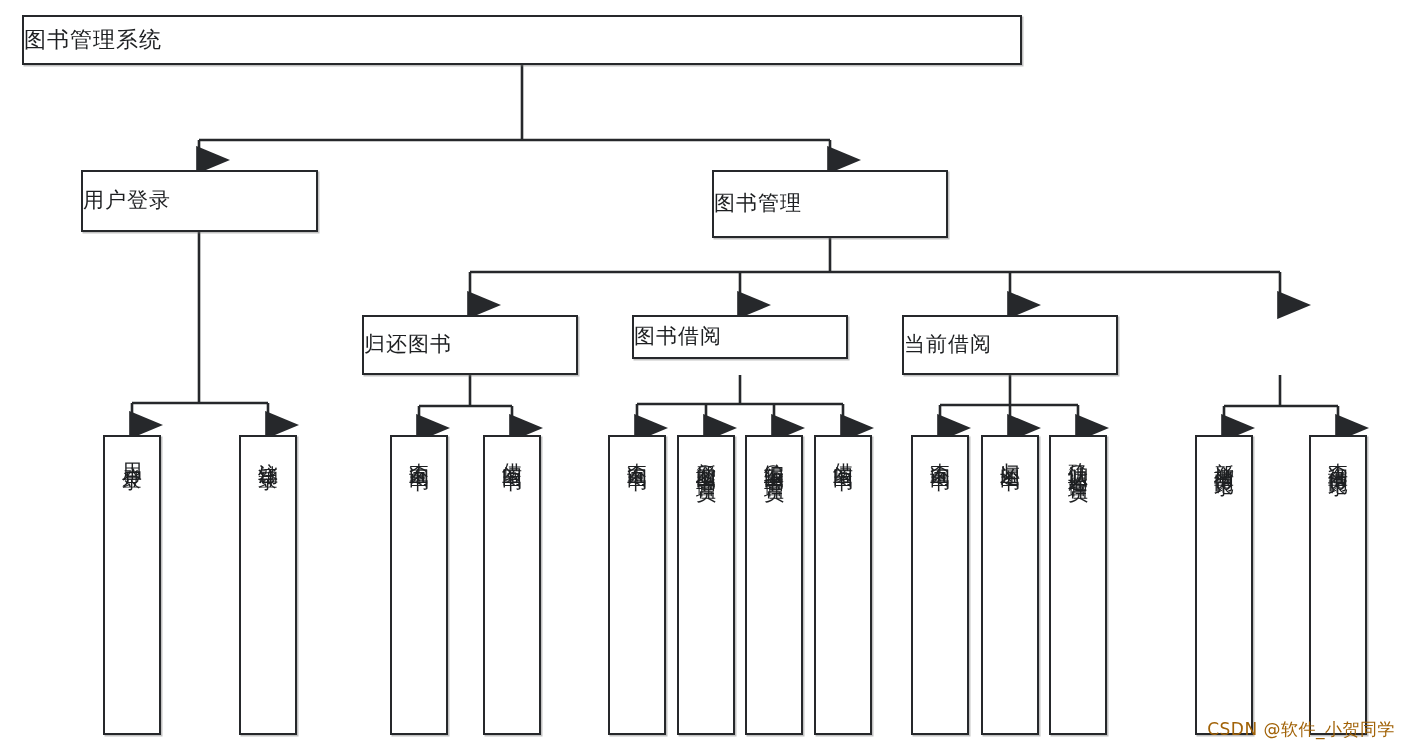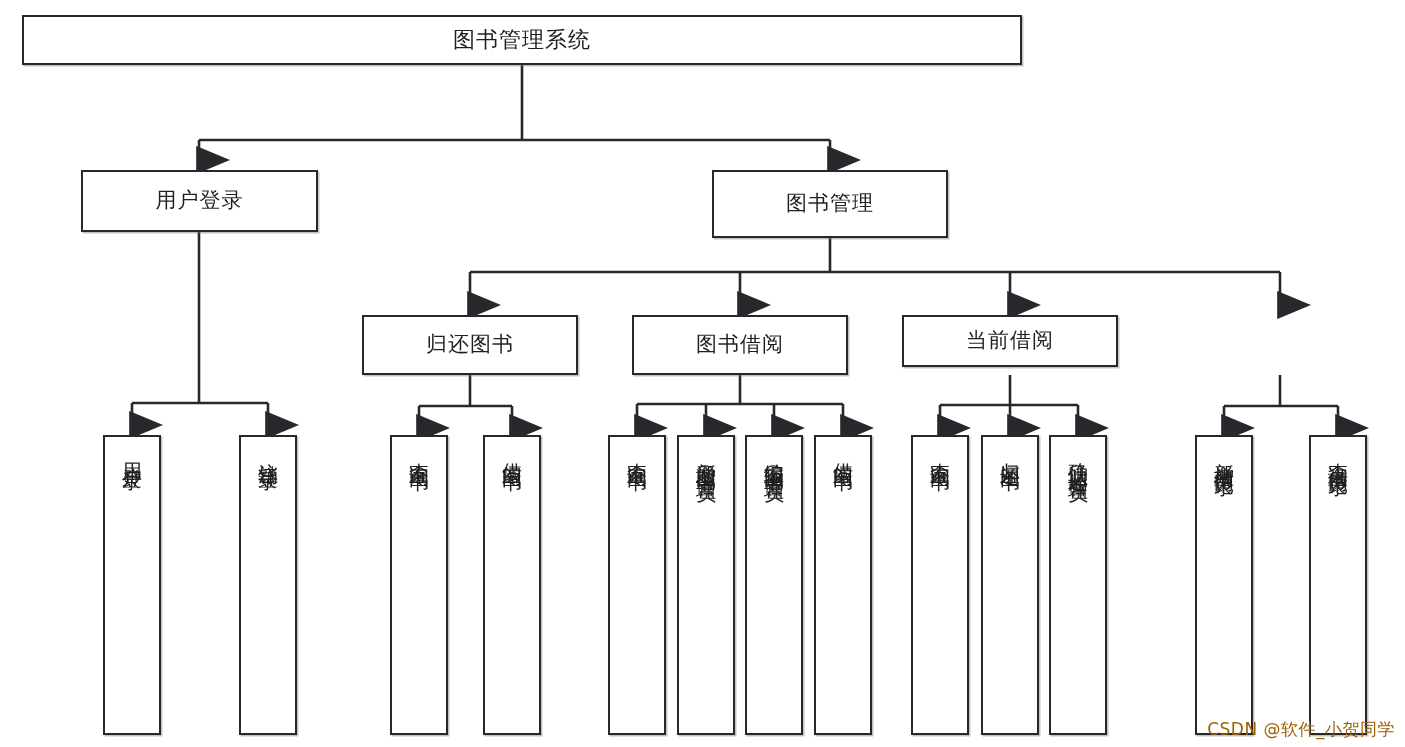--- a/index.html
+++ b/index.html
@@ -9,21 +9,20 @@
     width:1405px;height:747px;position:relative;overflow:hidden;
   }
   #diagram{position:absolute;left:0;top:0;width:1405px;height:747px;}
   .node{
     position:absolute;
     box-sizing:border-box;
     background:#ffffff;
     border:2px solid #26282b;
     display:flex;
     align-items:center;
-    justify-content:center;
     color:#1d1f21;
     box-shadow:1.5px 1.5px 0 rgba(120,120,120,0.45);
   }
   .node.h-node{
     font-size:21px;
     letter-spacing:1px;
     line-height:1.2;
   }
   .node.leaf{
     font-size:20px;
@@ -114,24 +113,24 @@
   <div class="node h-node" style="left:81px;top:170px;width:237px;height:62px;">
     <span>用户登录</span>
   </div>
   <div class="node h-node" style="left:712px;top:170px;width:236px;height:68px;">
     <span>图书管理</span>
   </div>
 
   <div class="node h-node" style="left:362px;top:315px;width:216px;height:60px;">
     <span>归还图书</span>
   </div>
-  <div class="node h-node" style="left:632px;top:315px;width:216px;height:60px;">
+  <div class="node h-node" style="left:632px;top:315px;width:216px;height:44px;">
     <span>图书借阅</span>
   </div>
-  <div class="node h-node" style="left:902px;top:315px;width:216px;height:52px;">
+  <div class="node h-node" style="left:902px;top:315px;width:216px;height:60px;">
     <span>当前借阅</span>
   </div>
 
   <div class="node leaf" style="left:103px;top:435px;width:58px;height:300px;">
     <span class="vtext">用户登录</span>
   </div>
   <div class="node leaf" style="left:239px;top:435px;width:58px;height:300px;">
     <span class="vtext">注销登录</span>
   </div>
 

